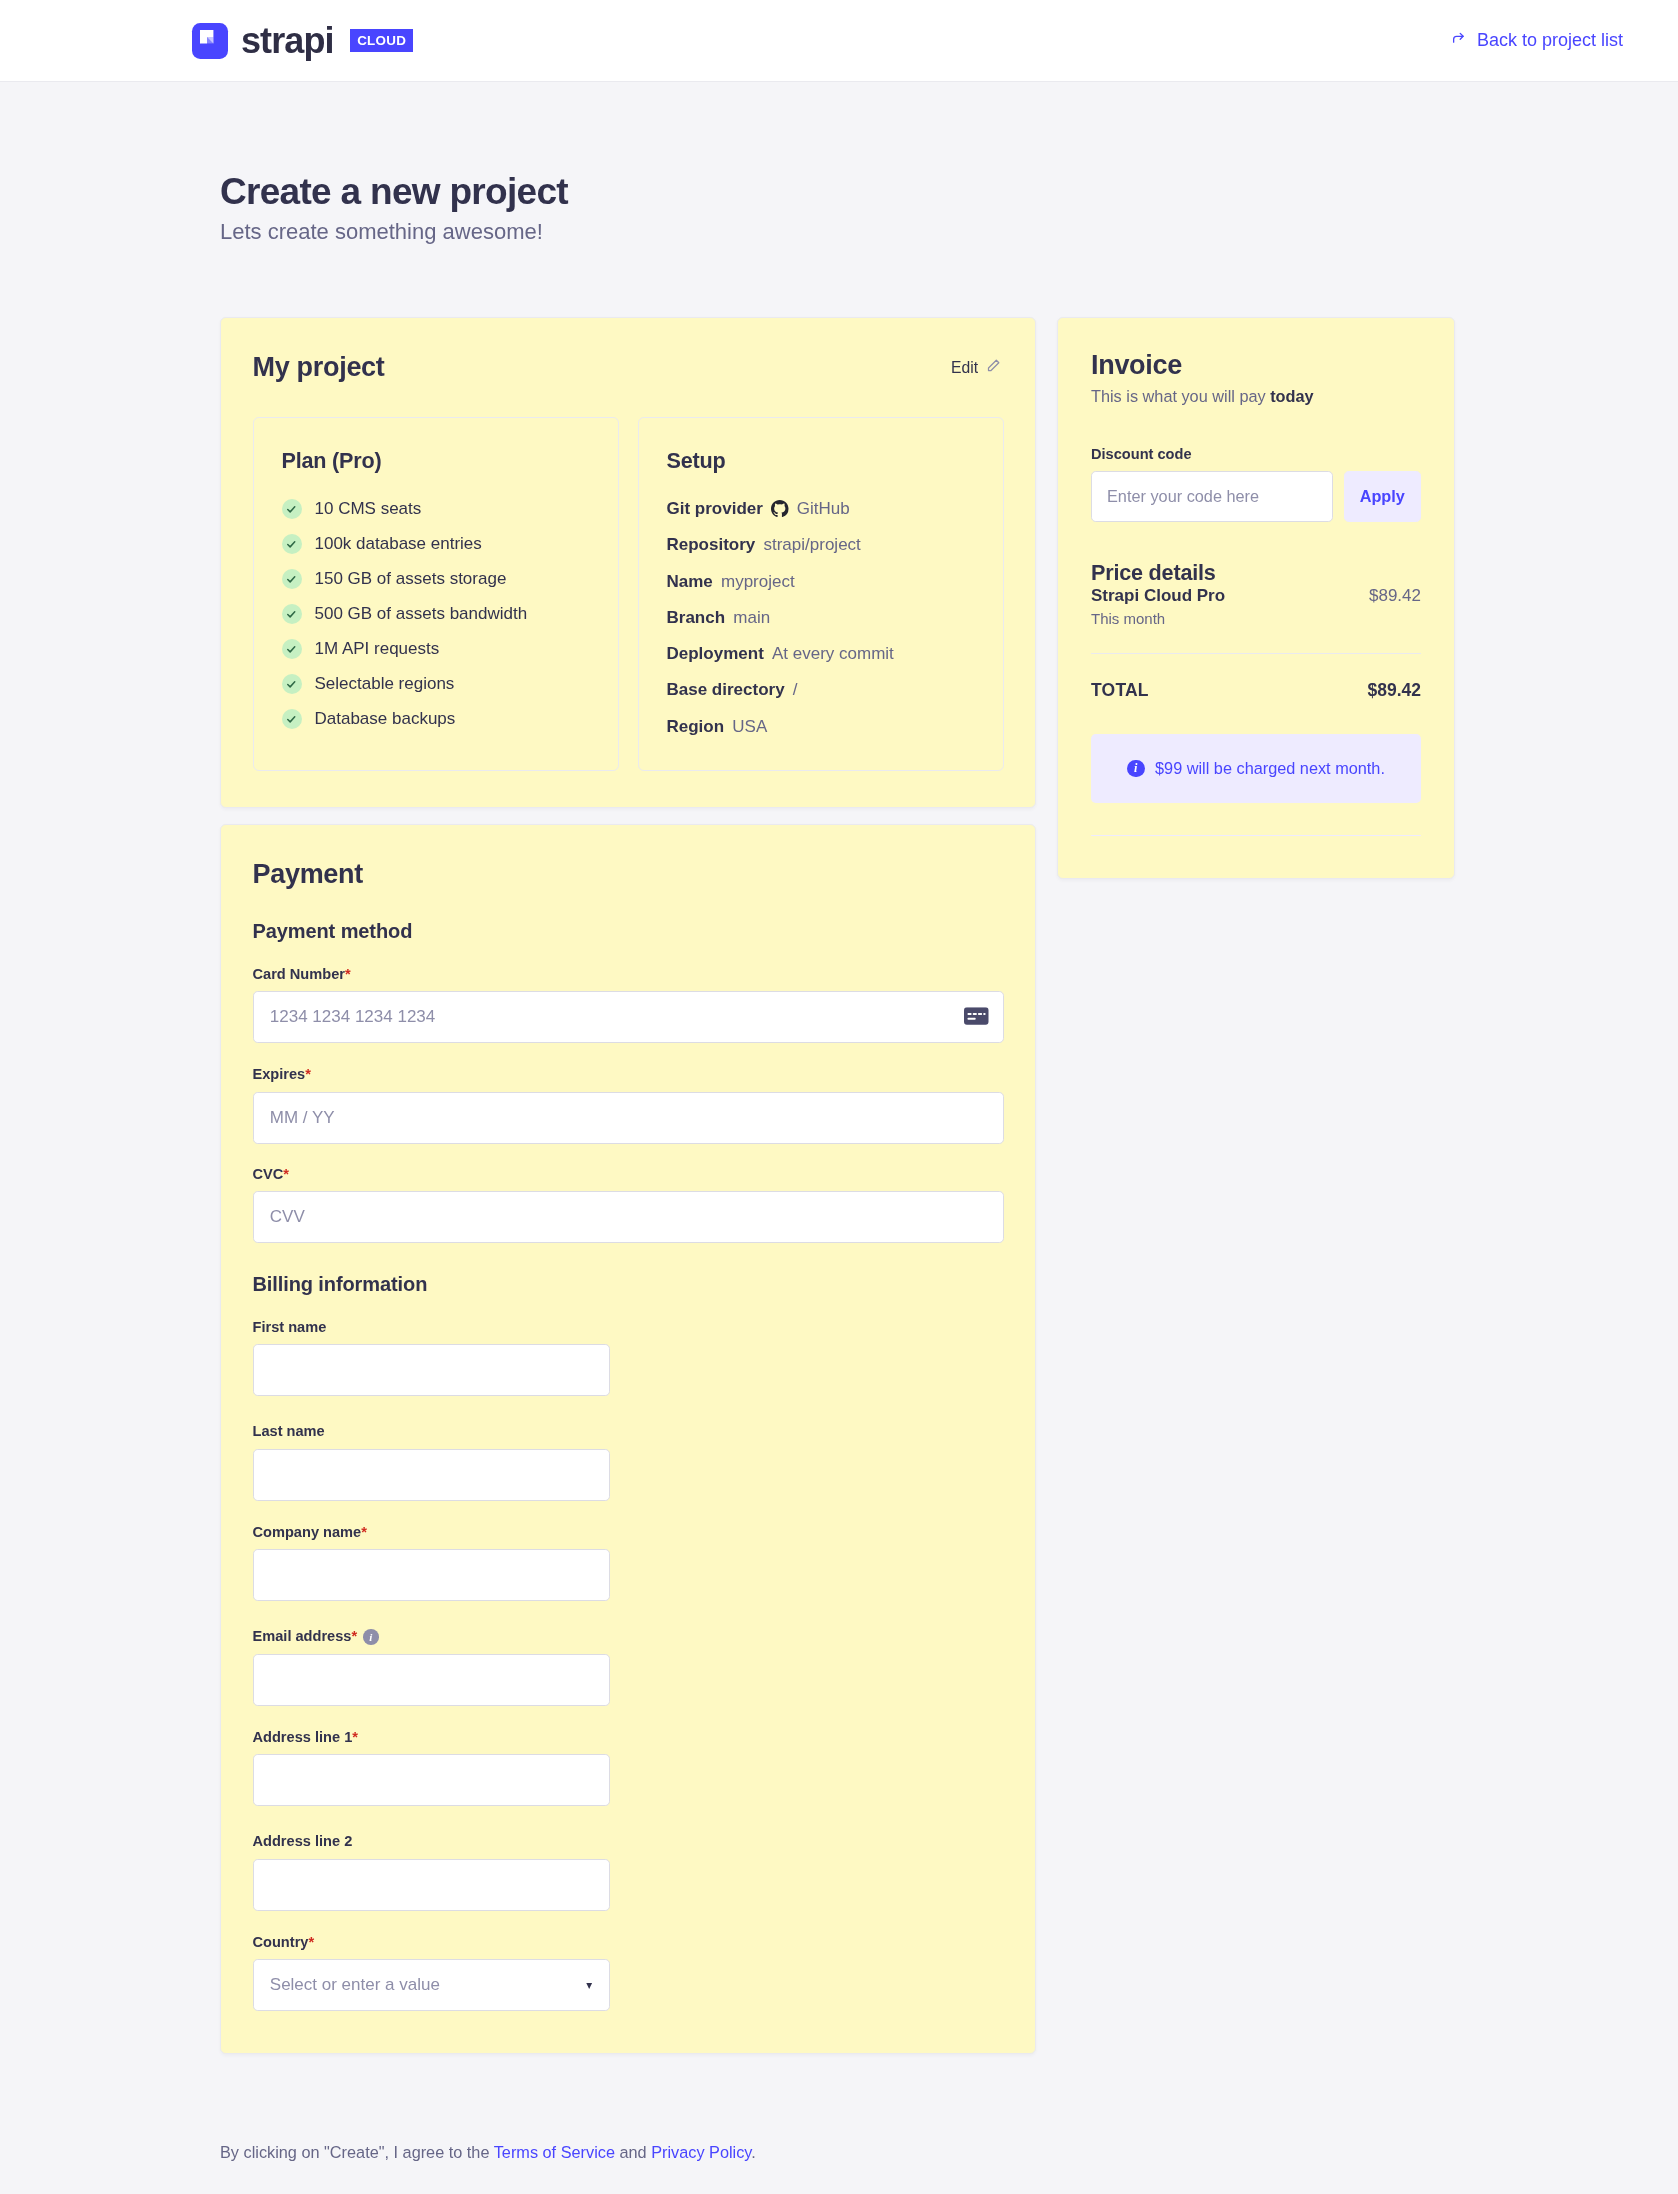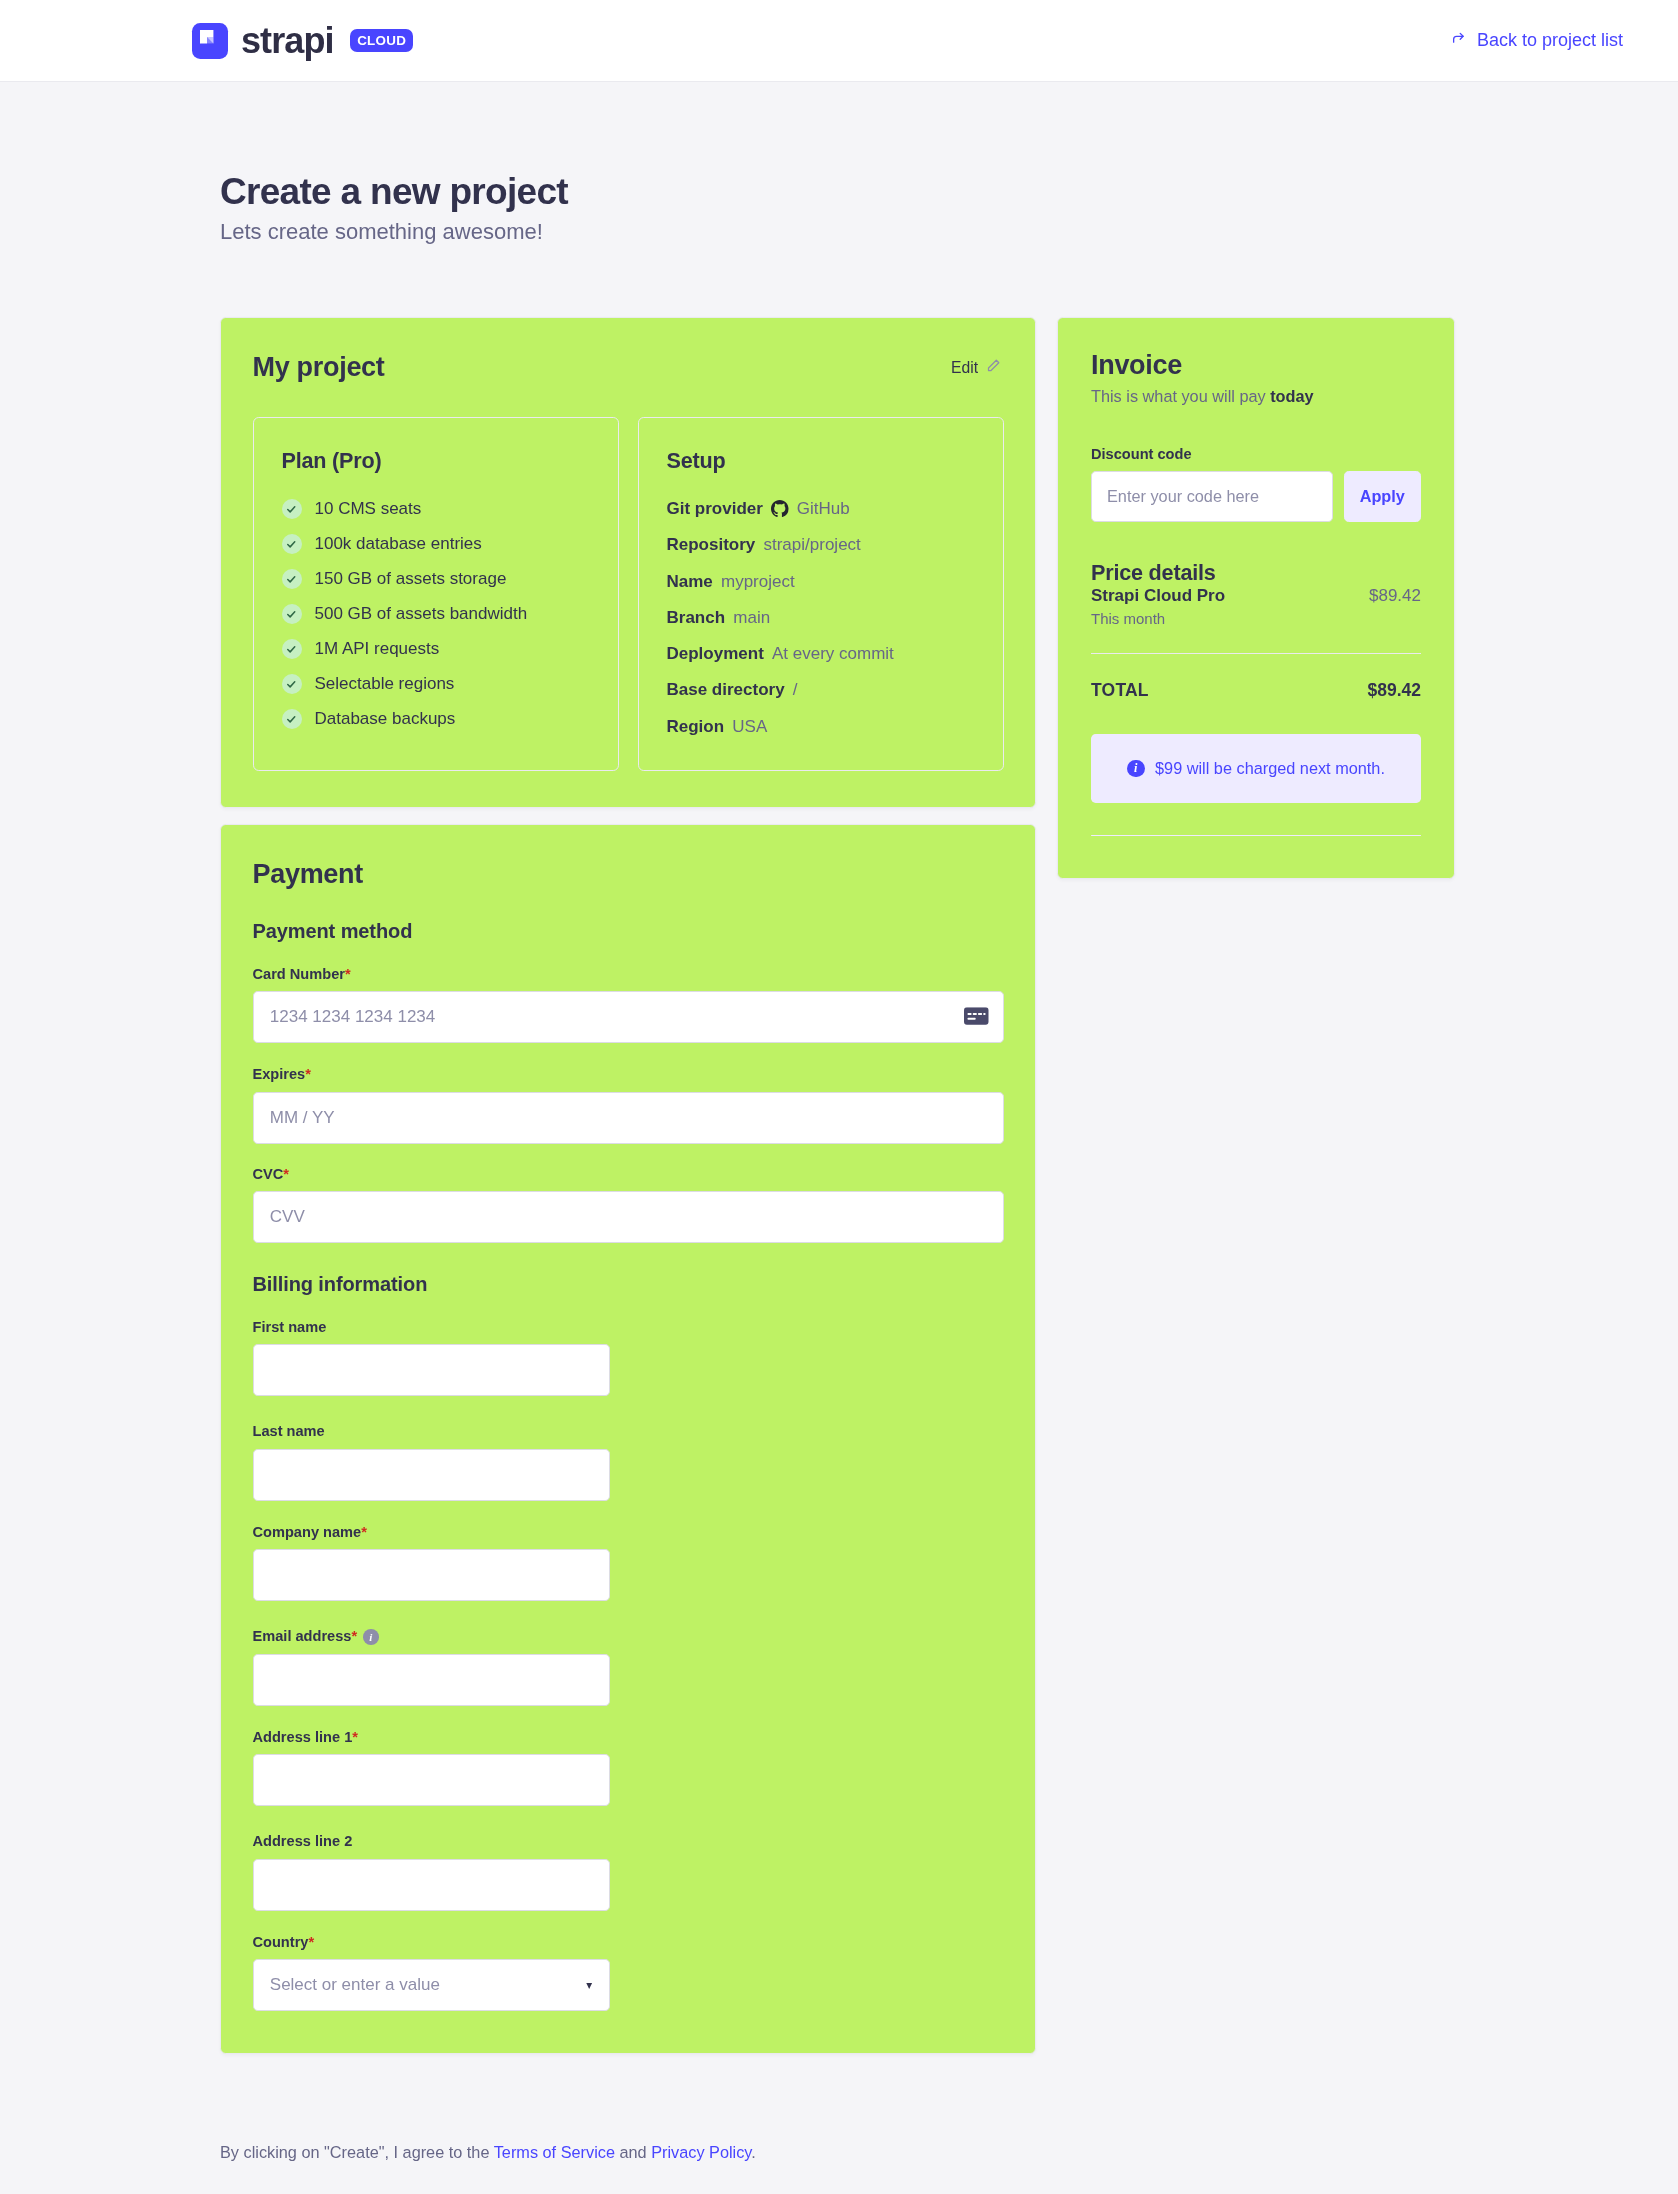--- a/index.html
+++ b/index.html
@@ -37,21 +37,21 @@
     letter-spacing: -0.9px;
     line-height: 1;
   }
   .brand-badge {
     background: #4945ff;
     color: #ffffff;
     font-size: 13.4px;
     font-weight: 700;
     letter-spacing: 0.3px;
     padding: 3.5px 7px 4.1px;
-    border-radius: 7px;
+    border-radius: 0;
     margin-left: 3.5px;
   }
   .backlink {
     display: flex; align-items: center; gap: 9.3px;
     color: #4945ff;
     font-size: 18px;
     text-decoration: none;
     cursor: pointer;
   }
 
@@ -75,21 +75,21 @@
   .cols {
     display: flex;
     align-items: flex-start;
     gap: 21px;
     margin-top: 72px;
   }
   .col-left { width: 816px; flex: none; }
   .col-right { width: 398px; flex: none; }
 
   .card {
-    background: #bef264;
+    background: #fef9c3;
     border: 0.6px solid #eaeaef;
     border-radius: 5.8px;
     box-shadow: 0 1.2px 3.5px rgba(33,33,52,0.035);
   }
 
   
   .proj-card { padding: 34px 31.5px 36px; }
   .proj-top {
     display: flex; align-items: center; justify-content: space-between;
     padding: 0 2.3px 0 0;

